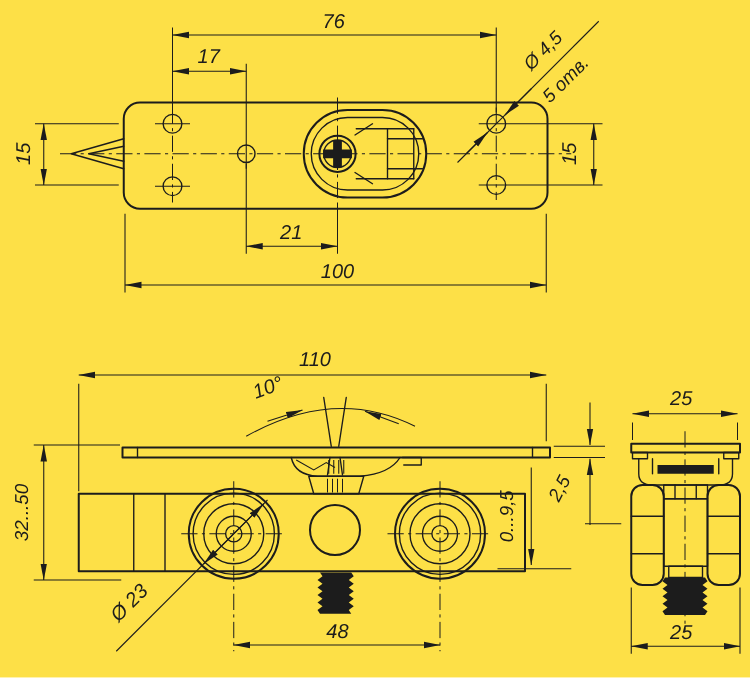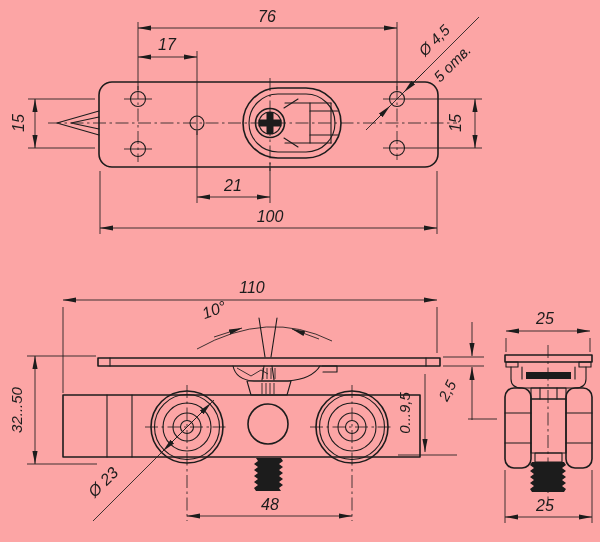--- a/index.html
+++ b/index.html
@@ -1,16 +1,16 @@
 <!DOCTYPE html>
 <html><head>
 <meta charset="utf-8">
 <style>
   html,body{margin:0;padding:0;background:#ffffff;}
-  .stage{position:relative;width:600px;height:542px;background:#fca5a5;overflow:hidden;
+  .stage{position:relative;width:600px;height:542px;background:#fde047;overflow:hidden;
          font-family:"Liberation Sans",sans-serif;}
   svg{display:block;}
   .ol{stroke:#1c1c1c;stroke-width:1.6;fill:none;stroke-linecap:round;stroke-linejoin:round;}
   .md{stroke:#1c1c1c;stroke-width:1.1;fill:none;stroke-linecap:round;stroke-linejoin:round;}
   .dim{stroke:#1c1c1c;stroke-width:0.85;fill:none;}
   .cl{stroke:#1c1c1c;stroke-width:0.8;fill:none;stroke-dasharray:13 3.5 2.5 3.5;}
   .blk{fill:#1c1c1c;stroke:none;}
   .t{font-family:"Liberation Sans",sans-serif;font-style:italic;font-size:16px;fill:#1c1c1c;
      text-anchor:middle;}
   .ts{font-size:15px;}

